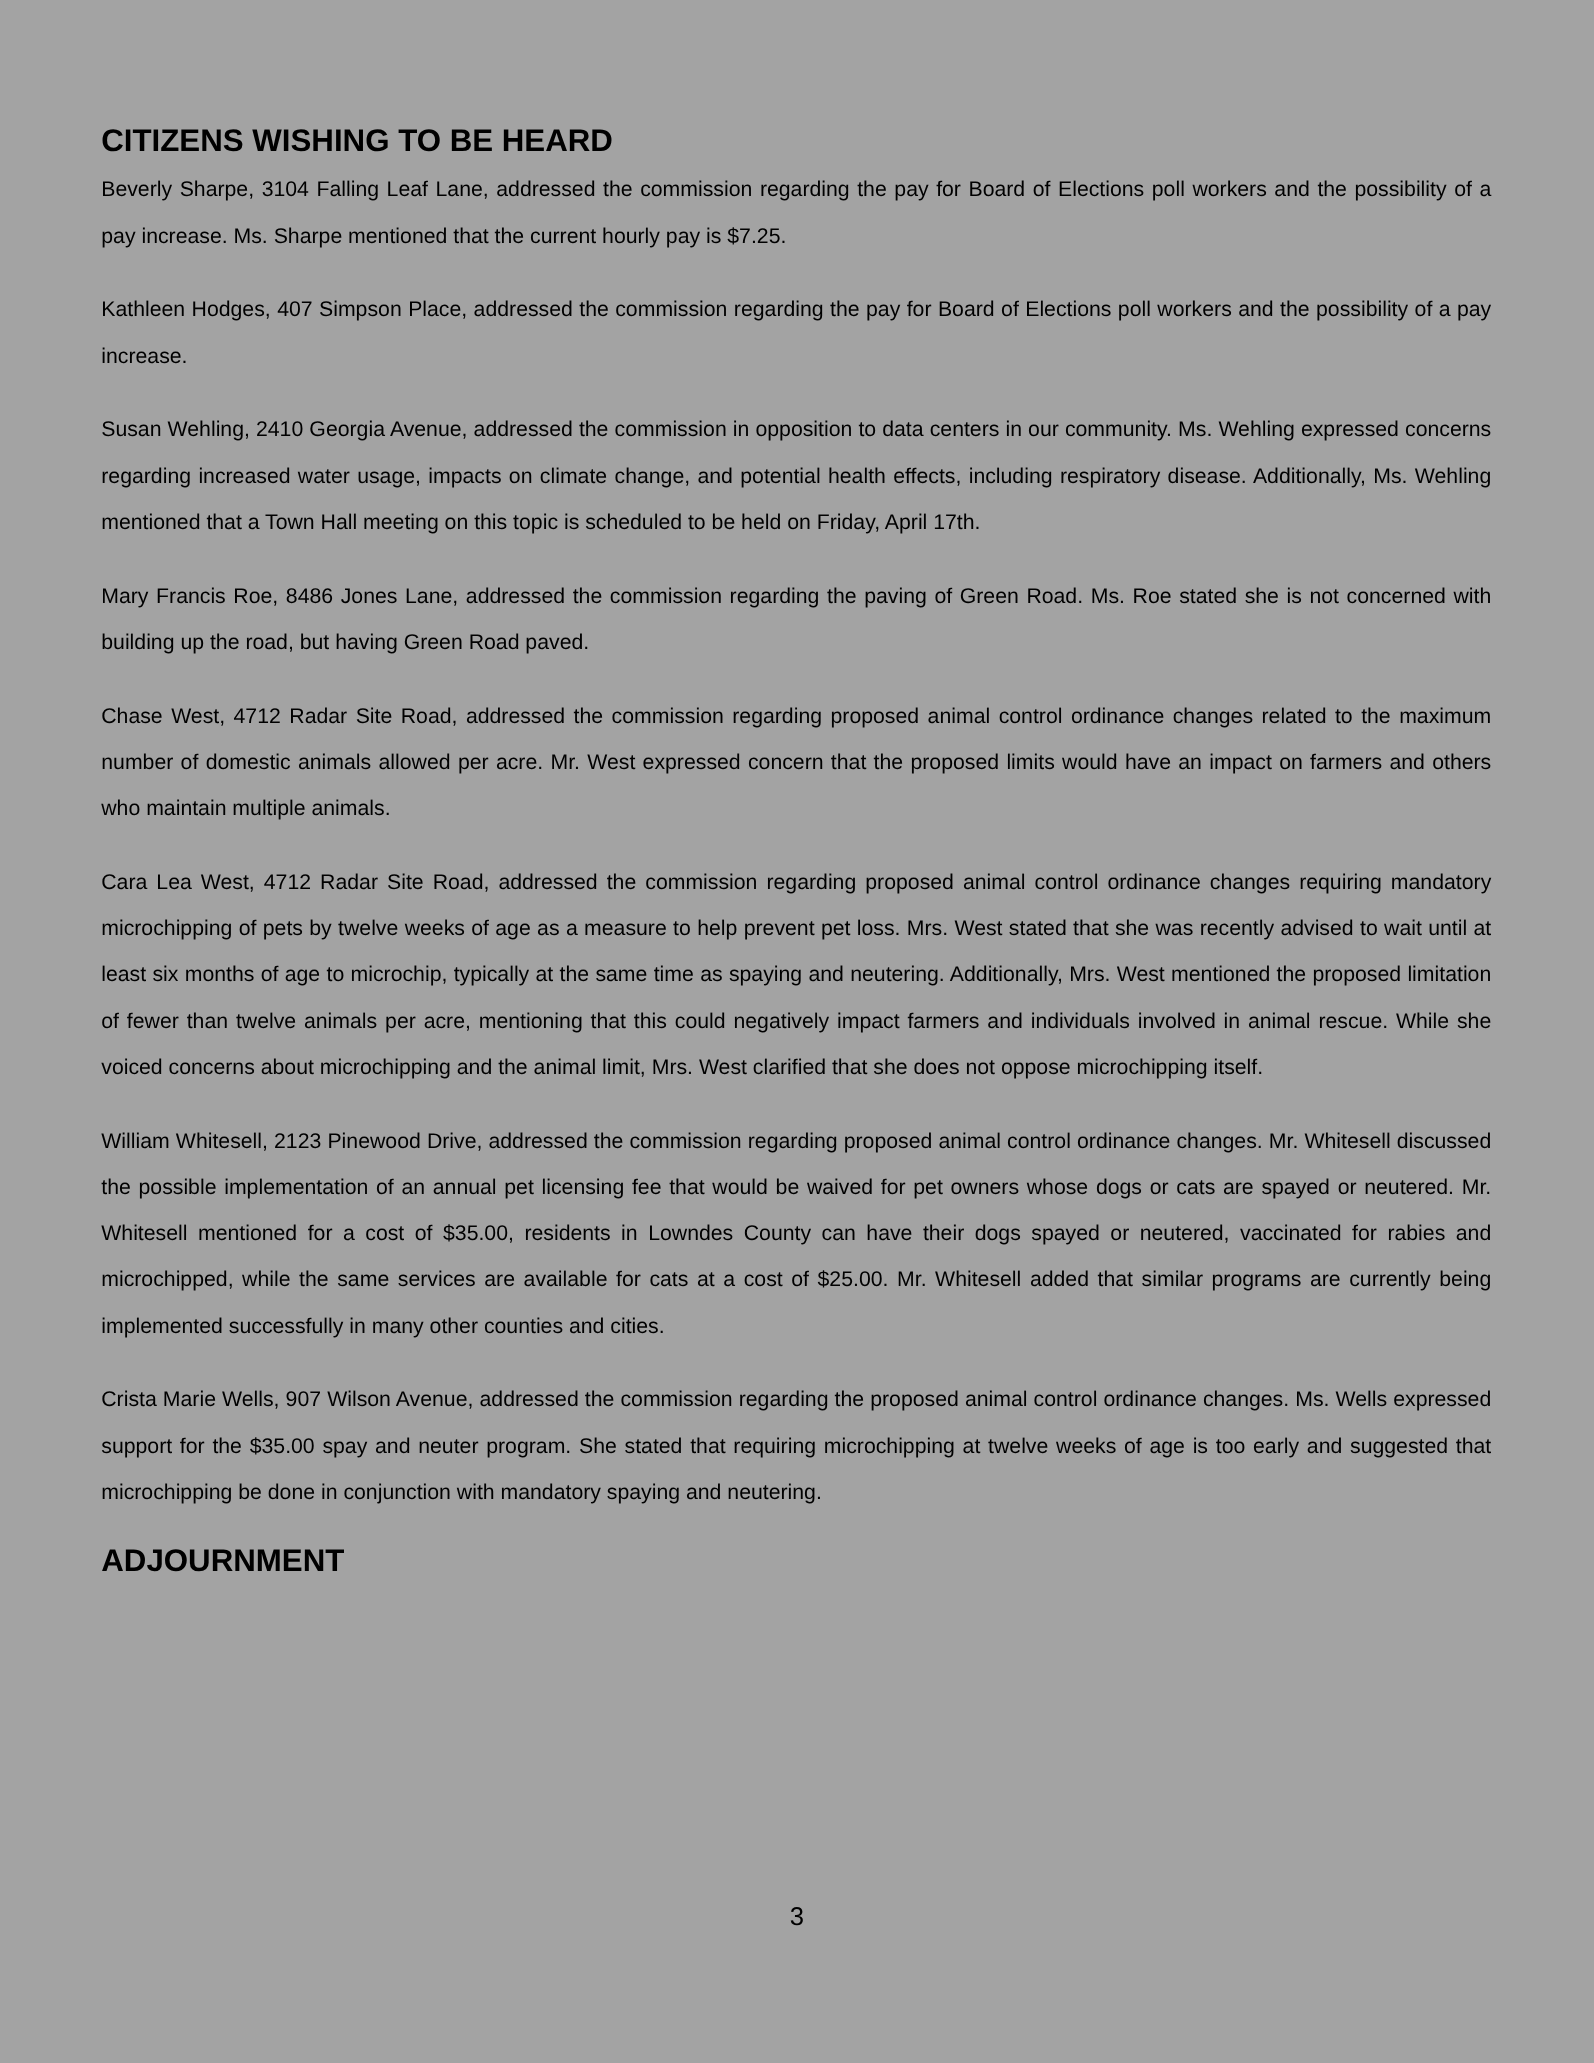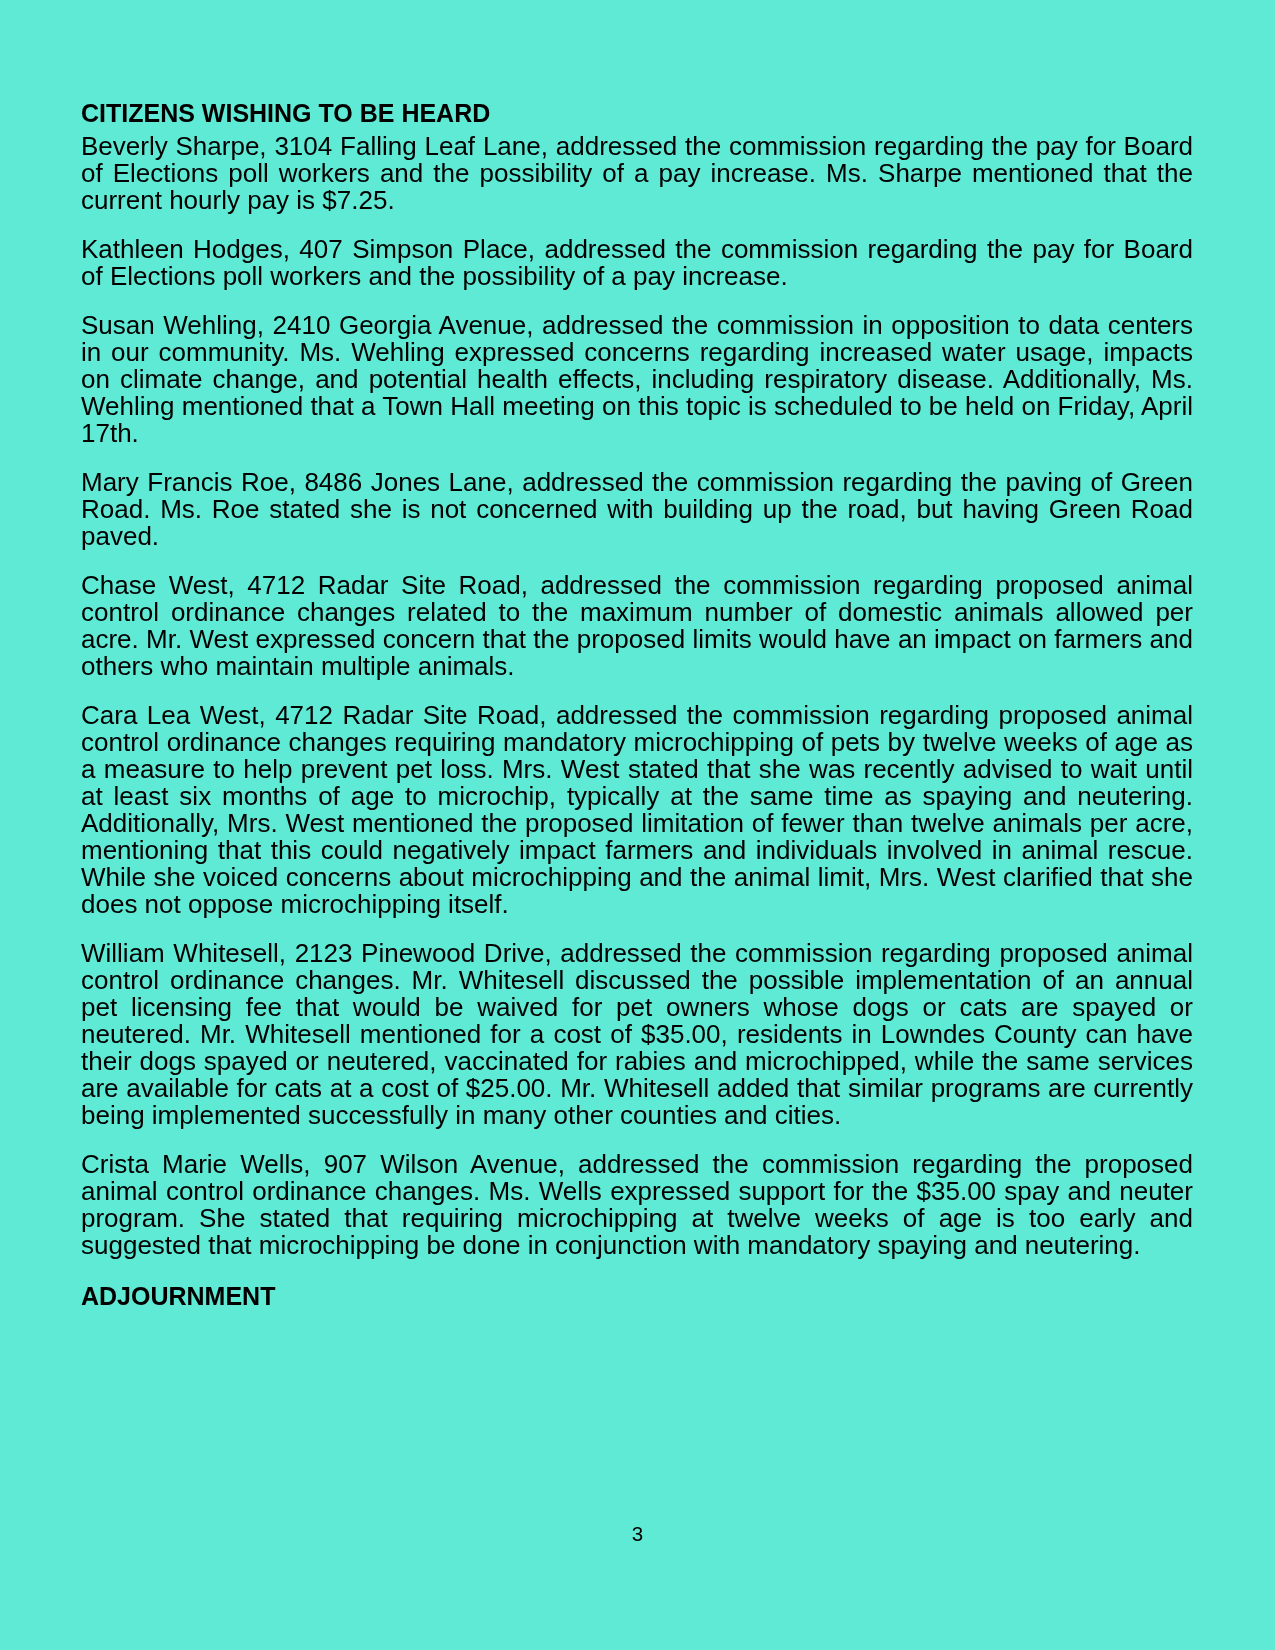--- a/index.html
+++ b/index.html
@@ -4,41 +4,41 @@
 <style>
   html, body {
     margin: 0;
     padding: 0;
     background: #ffffff;
   }
   .page {
     position: relative;
     width: 1275px;
     height: 1650px;
-    background: #5eead4;
+    background: #a3a3a3;
     color: #000000;
     font-family: "Liberation Sans", sans-serif;
     overflow: hidden;
   }
   .content {
     position: absolute;
     left: 81px;
     top: 98px;
     width: 1112px;
   }
   .section-heading {
     font-family: "Liberation Sans", sans-serif;
     font-size: 25px;
     line-height: 31px;
     font-weight: 700;
     margin: 0 0 4px 0;
   }
   .para {
-    font-size: 26px;
-    line-height: 27px;
+    font-size: 17px;
+    line-height: 37px;
     margin: 0 0 22px 0;
     text-align: justify;
     text-align-last: left;
   }
   .page-number {
     position: absolute;
     top: 1520px;
     left: 0;
     width: 100%;
     text-align: center;

